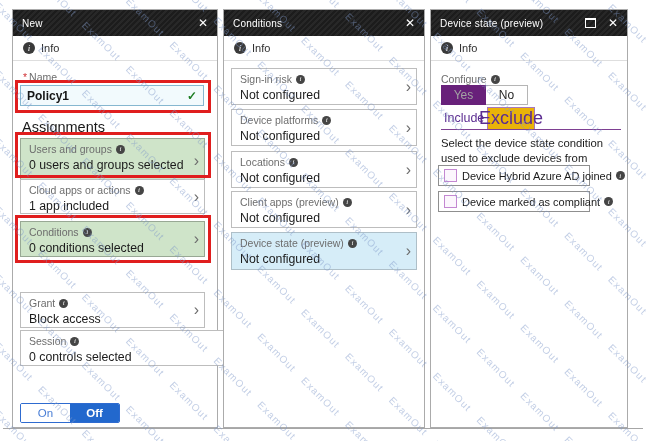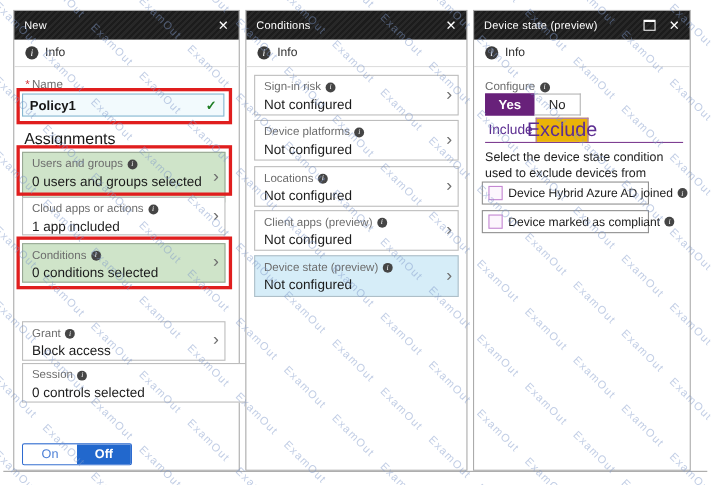--- a/index.html
+++ b/index.html
@@ -58,22 +58,22 @@
            border:1px solid #2e6bd0; border-radius:2px; overflow:hidden; box-sizing:border-box; }
   .onoff .on  { flex:1; background:#fff; color:#4b7fd6; display:flex; align-items:center; justify-content:center;
                 font-size:11.5px; cursor:pointer; }
   .onoff .off { flex:1; background:#2268cd; color:#fff; display:flex; align-items:center; justify-content:center;
                 font-size:11.5px; font-weight:bold; cursor:pointer; }
 
   
   .configure-label { position:absolute; left:10px; top:63px; font-size:10.5px; color:#6d6d6d;
                      display:flex; align-items:center; gap:4px; }
   .seg { position:absolute; left:10px; top:75px; height:20px; display:flex; }
-  .seg .yes { width:45px; background:#68217a; border:1px solid #68217a; color:#ffffff;
-              display:flex; align-items:center; justify-content:center; font-size:12px; cursor:pointer; box-sizing:border-box;font-weight:bold; }
+  .seg .yes { width:45px; background:#68217a; border:1px solid #68217a; color:#a3a3a3;
+              display:flex; align-items:center; justify-content:center; font-size:12px; cursor:pointer; box-sizing:border-box; }
   .seg .no  { width:42px; background:#fff; border:1px solid #b5b5b5; border-left:none; color:#262626;
               display:flex; align-items:center; justify-content:center; font-size:12px; cursor:pointer; box-sizing:border-box; }
 
   .tabs { position:absolute; left:10px; top:97px; width:180px; height:22px;
           border-bottom:1px solid #7e3f92; box-sizing:content-box; }
   .tab-include { position:absolute; left:3px; top:4px; font-size:12.5px; color:#5c2d91; cursor:pointer; }
   .tab-exclude { position:absolute; left:46px; top:0; width:48px; height:22px; background:#eab308;
                  border:1px solid #a878bc; border-bottom:none; box-sizing:border-box; z-index:2;
                  display:flex; align-items:center; justify-content:center;
                  font-size:18px; color:#5c2d91; cursor:pointer; }

